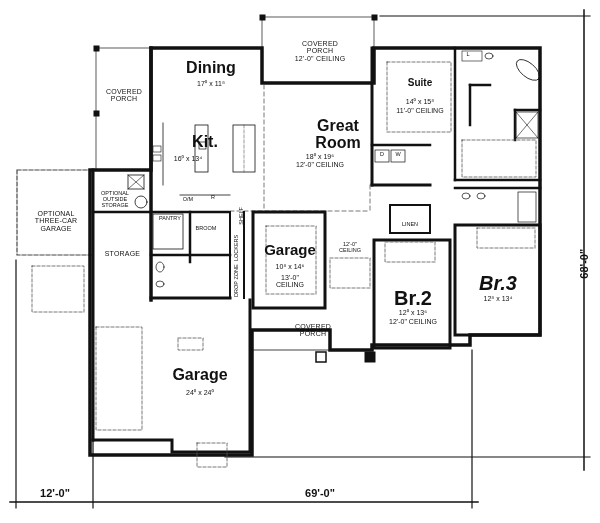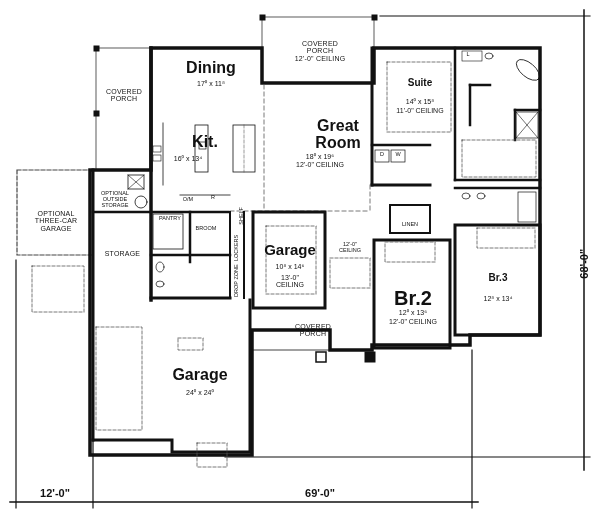--- a/index.html
+++ b/index.html
@@ -148,21 +148,21 @@
 <div class="lbl dim" style="left:262px;top:263px;width:56px;">10⁸ x 14⁶</div>
 <div class="lbl dim" style="left:262px;top:274px;width:56px;">
   <div>13'-0"</div>
   <div>CEILING</div>
 </div>
 
 <div class="lbl big" style="left:385px;top:288px;width:56px;font-size:20px;">Br.2</div>
 <div class="lbl dim" style="left:385px;top:309px;width:56px;">12⁰ x 13⁶</div>
 <div class="lbl dim" style="left:378px;top:318px;width:70px;">12'-0" CEILING</div>
 
-<div class="lbl big" style="left:468px;top:273px;width:60px;font-size:10px;">Br.3</div>
+<div class="lbl big" style="left:468px;top:273px;width:60px;font-size:20px;font-style:italic;">Br.3</div>
 <div class="lbl dim" style="left:468px;top:295px;width:60px;">12⁸ x 13⁴</div>
 
 <div class="lbl big" style="left:160px;top:367px;width:80px;font-size:16px;">Garage</div>
 <div class="lbl dim" style="left:160px;top:389px;width:80px;">24⁰ x 24⁰</div>
 
 <div class="lbl sm" style="left:285px;top:40px;width:70px;">
   <div>COVERED</div>
   <div>PORCH</div>
   <div>12'-0" CEILING</div>
 </div>

